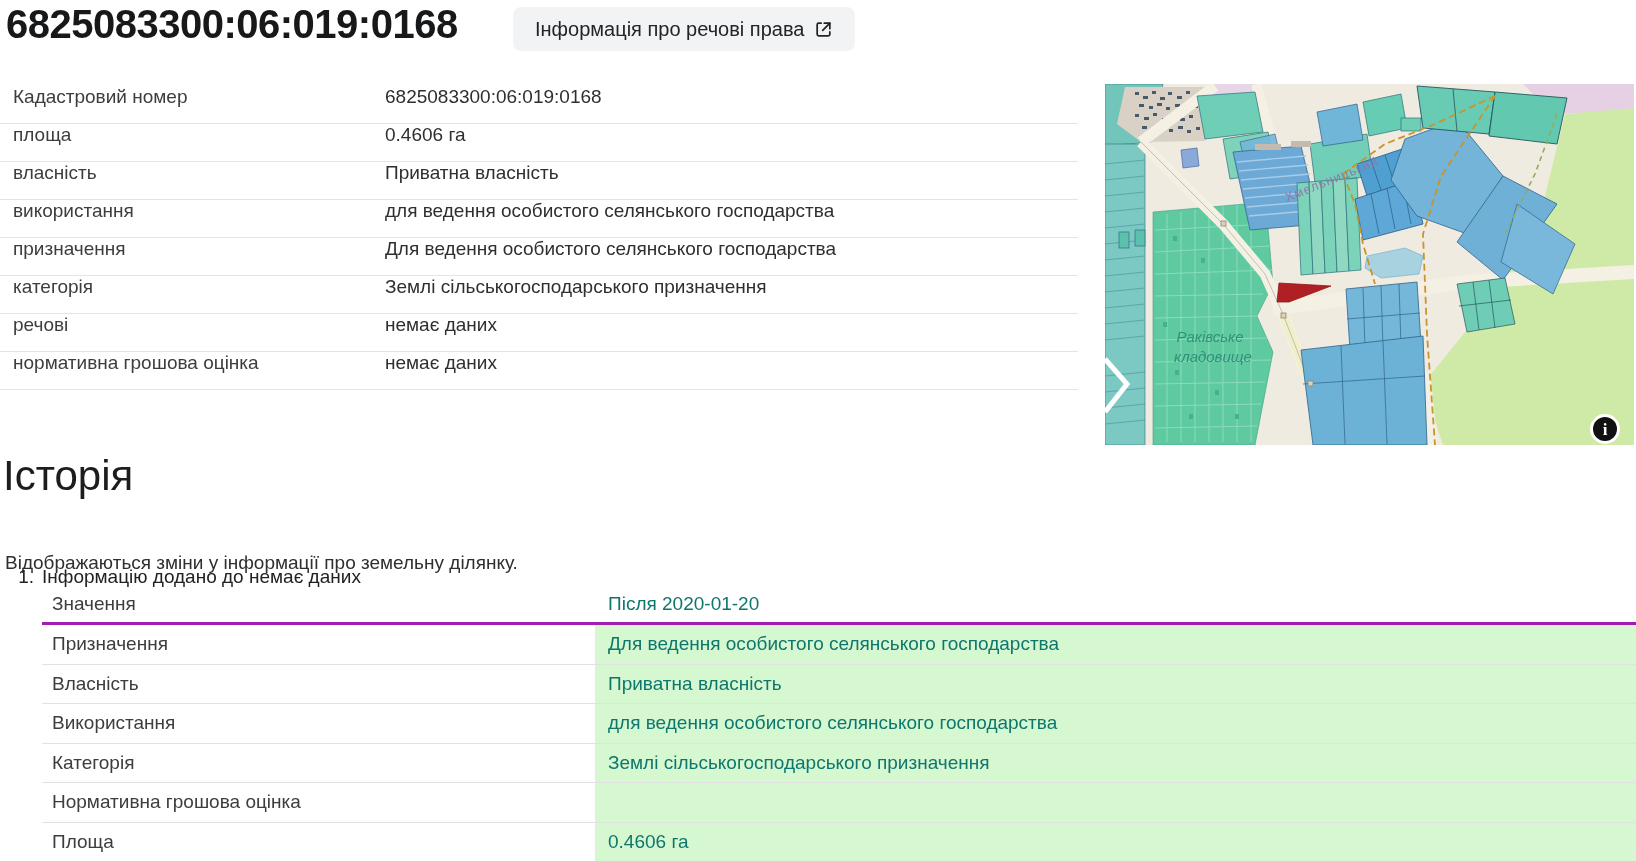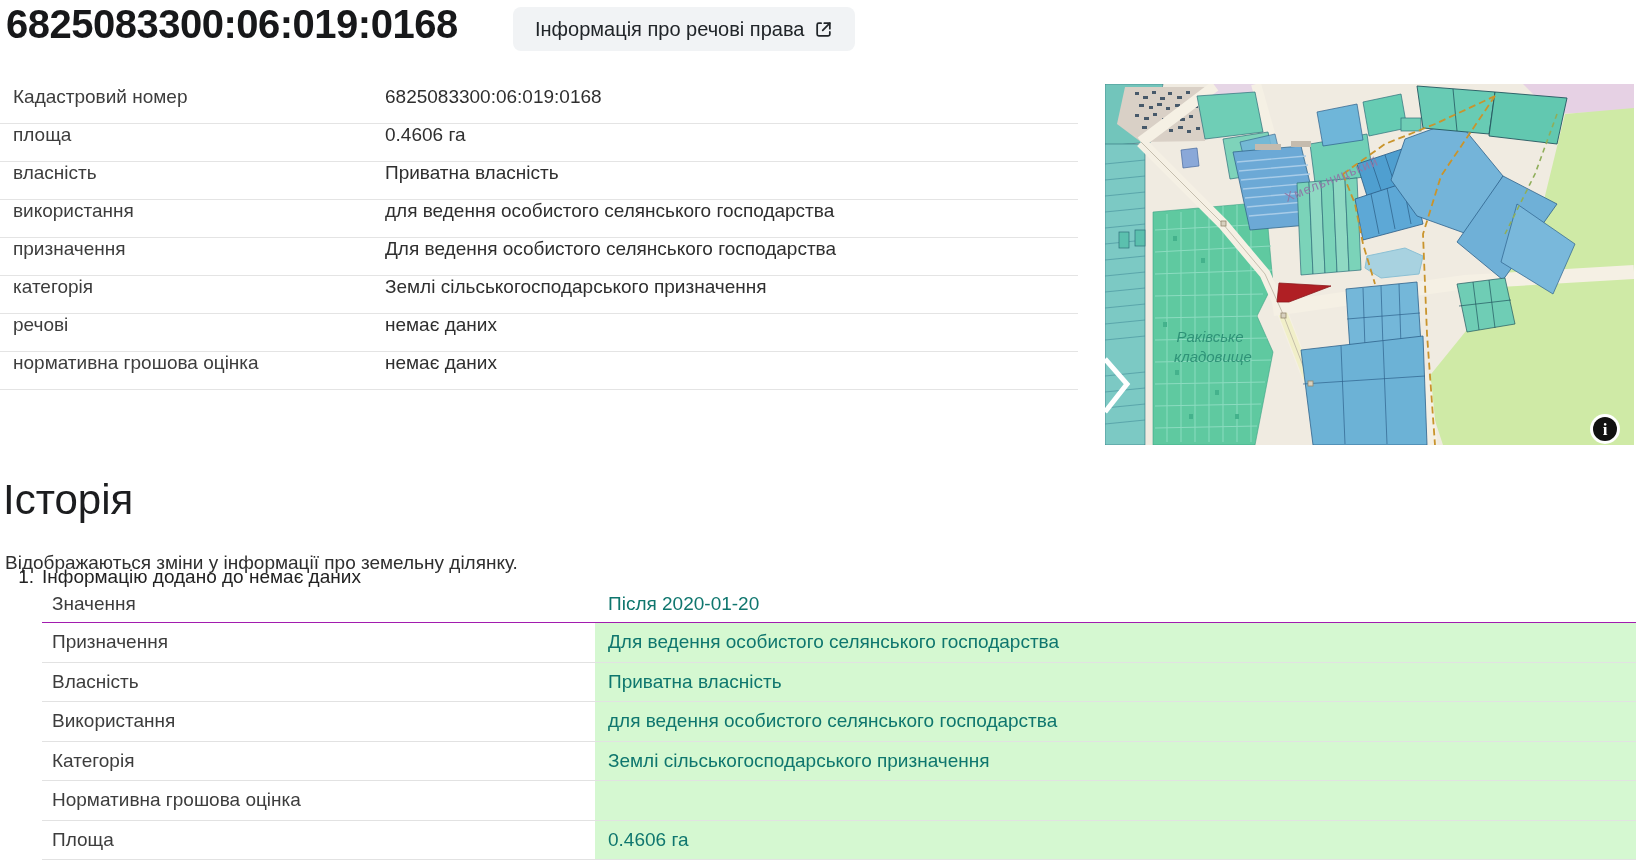--- a/index.html
+++ b/index.html
@@ -31,27 +31,27 @@
   .map-info{
     position:absolute;right:14px;bottom:1px;width:30px;height:30px;border-radius:50%;
     background:#ffffff;display:flex;align-items:center;justify-content:center;cursor:pointer;border:none;padding:0;
   }
   .map-info .dot{
     width:24px;height:24px;border-radius:50%;background:#111;color:#fff;
     display:flex;align-items:center;justify-content:center;
     font-family:"Liberation Serif","DejaVu Serif",serif;font-weight:bold;font-size:17px;line-height:1;
   }
   
-  .history-heading{left:3px;top:476px;font-size:42px;font-weight:400;color:#1c1d1f;}
+  .history-heading{left:3px;top:452px;font-size:42px;font-weight:400;color:#1c1d1f;}
   .history-desc{left:5px;top:516px;font-size:19px;color:#2f2f2f;margin-top:36px;}
   .entry-title{left:0;top:566px;font-size:19px;color:#222;display:flex;}
   .entry-num{width:42px;text-align:right;padding-right:8px;box-sizing:border-box;}
   .h-table{left:42px;top:585px;width:1594px;}
   .h-row{display:flex;align-items:stretch;height:38.5px;border-bottom:1px solid #e2e2e2;font-size:19px;}
-  .h-row.header{height:37px;border-bottom:1px solid #a21caf;}
+  .h-row.header{height:37px;border-bottom:3px solid #a21caf;}
   .h-label{width:553px;flex:none;display:flex;align-items:center;padding-left:10px;box-sizing:border-box;color:#3d3d3d;}
   .h-value{flex:1;display:flex;align-items:center;padding-left:13px;color:#0f766e;}
   .h-row:not(.header) .h-value{background:#d5f8d1;}
 </style>
 </head>
 <body>
 
 <div class="abs page-title">6825083300:06:019:0168</div>
 <button class="abs rights-btn">
   <span>Інформація про речові права</span>

